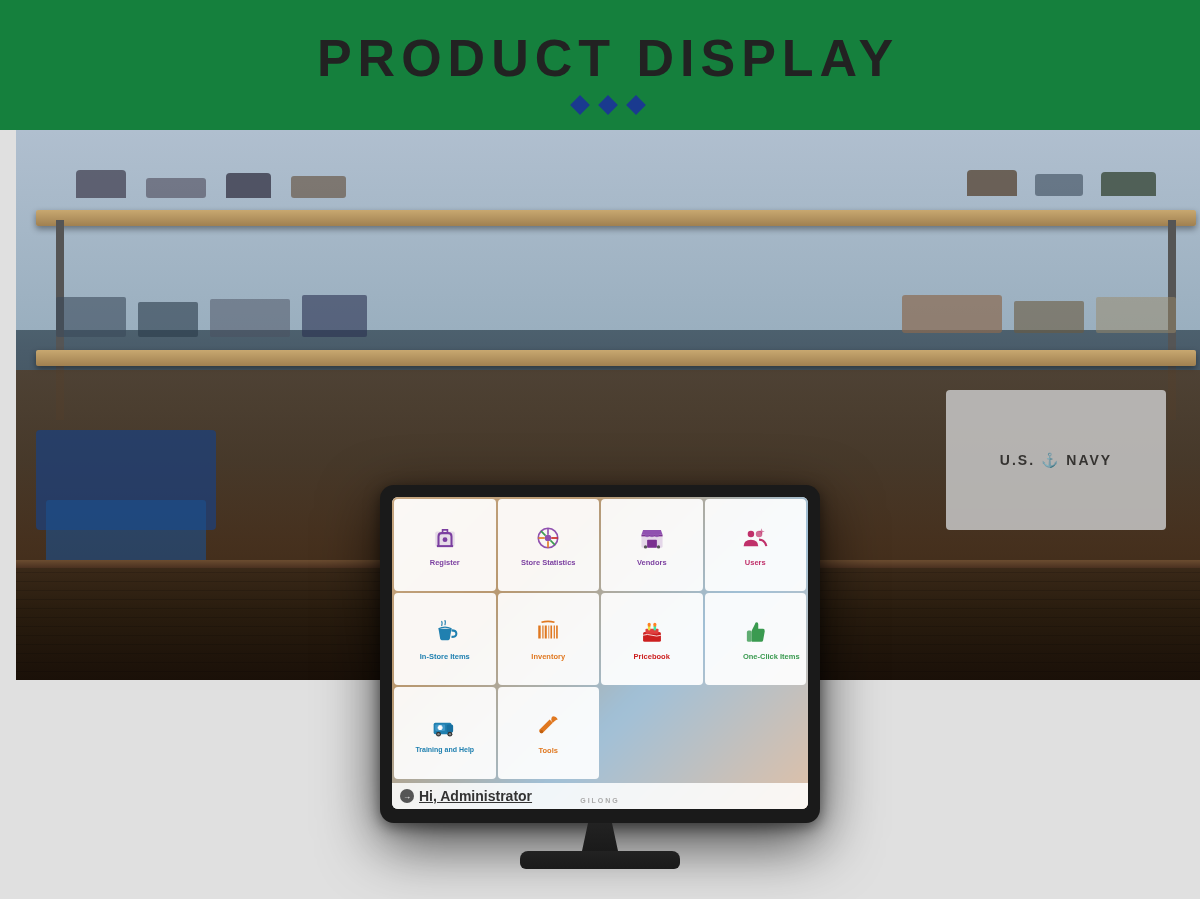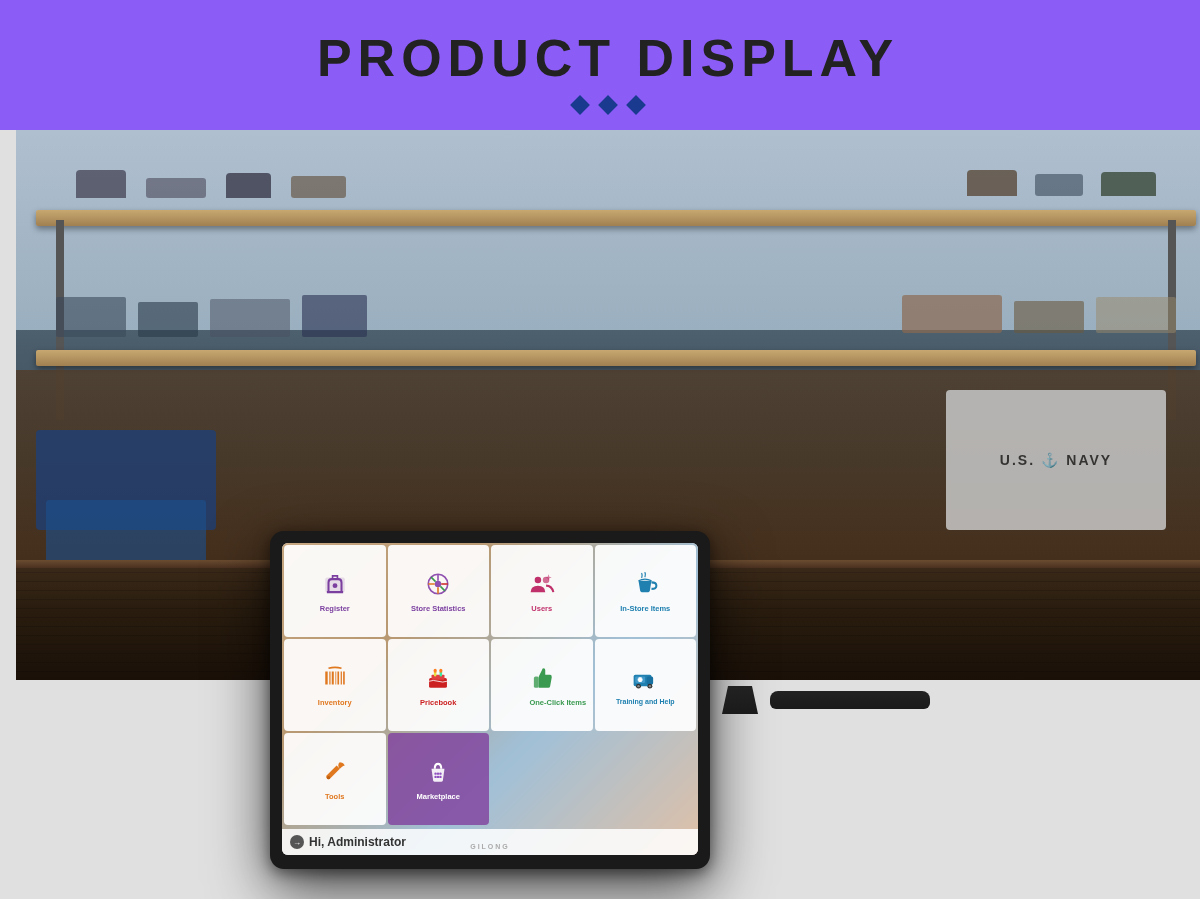--- a/index.html
+++ b/index.html
@@ -6,21 +6,21 @@
     body {
       width: 1200px;
       height: 899px;
       overflow: hidden;
       font-family: Arial, sans-serif;
       background: #e8e8e8;
     }
 
     
     .header-section {
-      background: #8b5cf6;
+      background: #15803d;
       text-align: center;
       padding: 28px 0 18px 16px;
       position: relative;
       z-index: 10;
     }
     .header-title {
       font-size: 52px;
       font-weight: 900;
       letter-spacing: 6px;
       color: #222;
@@ -64,21 +64,21 @@
         linear-gradient(180deg, #b0bec5 0%, #90a4ae 8%, #607d8b 15%, #546e7a 25%, #4a5c6a 40%, #3d4f5a 60%, #5d4037 75%, #4e342e 85%, #3e2723 100%);
     }
 
     
     .monitor-wrapper {
       position: absolute;
       bottom: 30px;
       left: 50%;
       transform: translateX(-50%);
       display: flex;
-      flex-direction: row;
+      flex-direction: column;
       align-items: center;
     }
 
     .monitor-outer {
       width: 440px;
       background: #1a1a1a;
       border-radius: 14px;
       padding: 12px 12px 14px 12px;
       box-shadow: 0 20px 60px rgba(0,0,0,0.7), 0 4px 15px rgba(0,0,0,0.5);
     }
@@ -170,23 +170,24 @@
       background: #555;
       border-radius: 50%;
       display: flex;
       align-items: center;
       justify-content: center;
       font-size: 8px;
       color: white;
       font-weight: bold;
     }
     .statusbar-text {
-      font-size: 12px;
+      font-size: 14px;
       color: #333;
       font-weight: 600;
+      text-decoration: underline;
     }
 
     
     .monitor-brand {
       position: absolute;
       bottom: 5px;
       left: 50%;
       transform: translateX(-50%);
       font-size: 7px;
       color: #aaa;
@@ -336,20 +337,37 @@
                 <line x1="16" y1="20" x2="16" y2="28" stroke="#e07820" stroke-width="2"></line>
                 <line x1="4" y1="16" x2="12" y2="16" stroke="#e07820" stroke-width="2"></line>
                 <line x1="20" y1="16" x2="28" y2="16" stroke="#cc2020" stroke-width="2"></line>
                 <line x1="7.5" y1="7.5" x2="13" y2="13" stroke="#3a9a50" stroke-width="2"></line>
                 <line x1="19" y1="19" x2="24.5" y2="24.5" stroke="#3a9a50" stroke-width="2"></line>
               </svg>
             </div>
             <div class="tile-label purple">Store Statistics</div>
           </div>
 
+          <div class="grid-tile">
+            <div class="tile-icon">
+              <svg class="icon-svg" viewBox="0 0 32 32" fill="none">
+                <rect x="3" y="12" width="26" height="16" rx="2" fill="#9050b0" opacity="0.2"></rect>
+                <path d="M3 12 L5 6 L27 6 L29 12 Z" fill="#9050b0"></path>
+                <rect x="3" y="12" width="26" height="2" fill="#7a3090"></rect>
+                <rect x="10" y="18" width="12" height="10" rx="1" fill="#7a3090"></rect>
+                <circle cx="10" cy="12" r="3" fill="#9050b0" opacity="0.8"></circle>
+                <circle cx="16" cy="12" r="3" fill="#9050b0" opacity="0.8"></circle>
+                <circle cx="22" cy="12" r="3" fill="#9050b0" opacity="0.8"></circle>
+
+                <circle cx="8" cy="27" r="2" fill="#555"></circle>
+                <circle cx="24" cy="27" r="2" fill="#555"></circle>
+              </svg>
+            </div>
+            <div class="tile-label purple">Vendors</div>
+          </div>
 
           <div class="grid-tile">
             <div class="tile-icon">
               <svg class="icon-svg" viewBox="0 0 32 32" fill="none">
                 <circle cx="11" cy="11" r="4" fill="#c0306a"></circle>
                 <circle cx="21" cy="11" r="4" fill="#c0306a" opacity="0.7"></circle>
                 <path d="M2 26 Q2 18 11 18 Q20 18 20 26" fill="#c0306a"></path>
                 <path d="M21 18 Q28 18 30 26" stroke="#c0306a" stroke-width="2.5" fill="none"></path>
 
                 <path d="M24 4 L25 7 L28 8 L25 9 L24 12 L23 9 L20 8 L23 7 Z" fill="#c0306a" opacity="0.6"></path>
@@ -447,37 +465,20 @@
               <svg class="icon-svg" viewBox="0 0 32 32" fill="none">
 
                 <path d="M22 4 Q26 4 28 8 Q26 8 24 10 L22 12 Q20 10 20 8 Q20 5 22 4 Z" fill="#e07820"></path>
                 <path d="M22 12 L10 24 Q8 26 6 24 Q4 22 6 20 L18 8 Z" fill="#e07820"></path>
                 <circle cx="8" cy="23" r="2" fill="#c06010"></circle>
               </svg>
             </div>
             <div class="tile-label orange">Tools</div>
           </div>
 
-          <div class="grid-tile marketplace">
-            <div class="tile-icon">
-              <svg class="icon-svg" viewBox="0 0 32 32" fill="none">
-
-                <path d="M8 12 L24 12 L22 26 Q21.5 28 20 28 L12 28 Q10.5 28 10 26 Z" fill="white" opacity="0.9"></path>
-                <path d="M12 12 Q12 6 16 6 Q20 6 20 12" stroke="white" stroke-width="2.5" fill="none"></path>
-
-                <circle cx="13" cy="18" r="1.5" fill="#9050c0"></circle>
-                <circle cx="16" cy="18" r="1.5" fill="#9050c0"></circle>
-                <circle cx="19" cy="18" r="1.5" fill="#9050c0"></circle>
-                <circle cx="13" cy="22" r="1.5" fill="#9050c0"></circle>
-                <circle cx="16" cy="22" r="1.5" fill="#9050c0"></circle>
-                <circle cx="19" cy="22" r="1.5" fill="#9050c0"></circle>
-              </svg>
-            </div>
-            <div class="tile-label white">Marketplace</div>
-          </div>
 
         </div>
 
         <div class="screen-statusbar">
           <div class="statusbar-icon">→</div>
           <div class="statusbar-text">Hi, Administrator</div>
         </div>
 
         <div class="monitor-brand">GILONG</div>
       </div>

